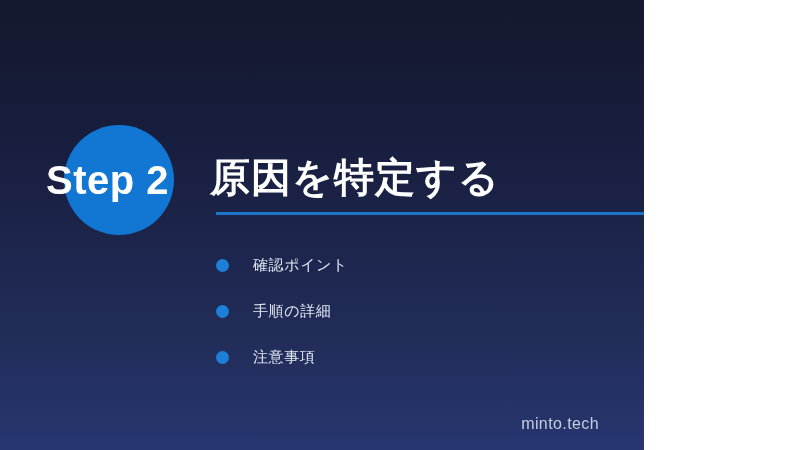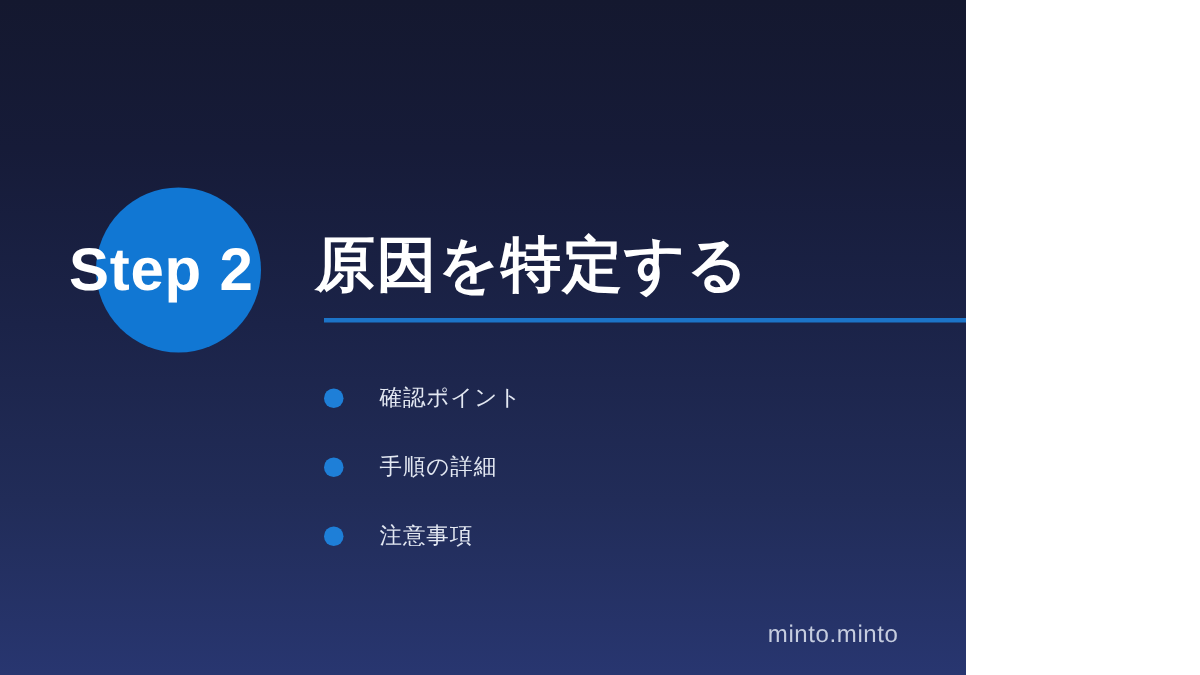--- a/index.html
+++ b/index.html
@@ -128,15 +128,15 @@
     <div class="bullet-row">
       <span class="bullet-dot"></span>
       <span class="bullet-text">手順の詳細</span>
     </div>
     <div class="bullet-row">
       <span class="bullet-dot"></span>
       <span class="bullet-text">注意事項</span>
     </div>
   </div>
 
-  <div class="footer">minto.minto</div>
+  <div class="footer">minto.tech</div>
 
 </div>
 
 </body></html>

